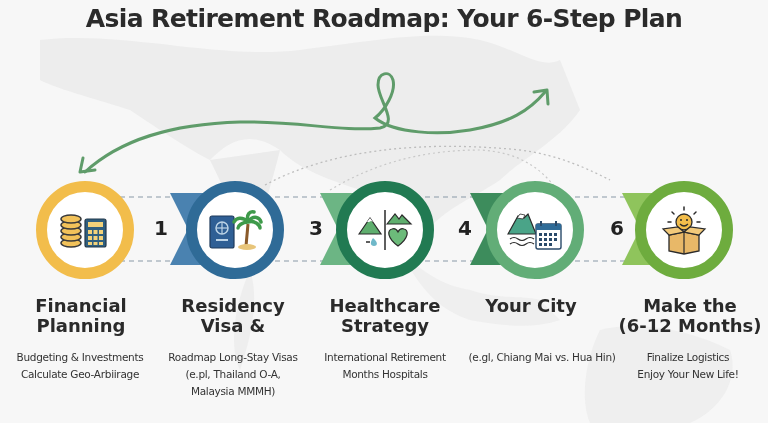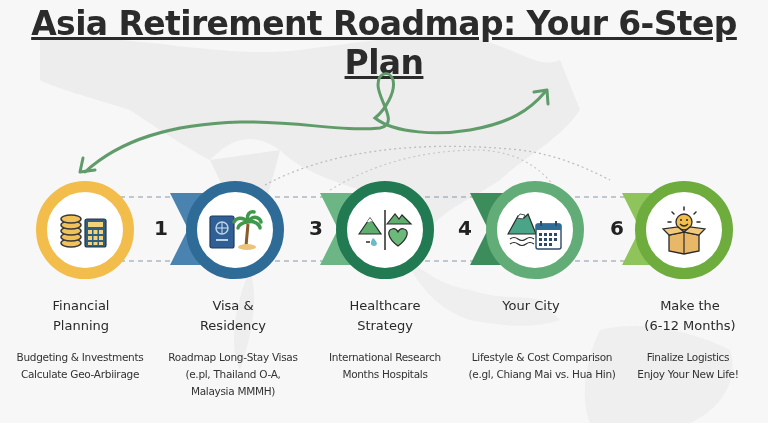--- a/index.html
+++ b/index.html
@@ -6,38 +6,38 @@
     body {
       width: 768px; height: 423px; overflow: hidden;
       background: #f6f6f6;
       font-family: "Liberation Sans", "DejaVu Sans", sans-serif;
       position: relative;
     }
     .map-bg { position: absolute; left: 0; top: 0; width: 768px; height: 423px; }
     .title {
       position: absolute; left: 0; top: 4px; width: 768px; text-align: center;
       font-family: "DejaVu Sans", sans-serif; font-weight: bold;
-      font-size: 33px; color: #2b2b2b; letter-spacing: -0.6px; text-decoration: underline;
+      font-size: 25px; color: #2b2b2b; letter-spacing: -0.6px;
     }
     .overlay { position: absolute; left: 0; top: 0; width: 768px; height: 423px; }
     .step-num {
       position: absolute; top: 216px; width: 30px; text-align: center;
       font-family: "DejaVu Sans", sans-serif; font-weight: bold;
       font-size: 20px; color: #222;
     }
     .circle {
       position: absolute; width: 98px; height: 98px; border-radius: 50%;
       box-sizing: border-box; background: #fff; border: 11px solid #ccc;
       top: 181px;
     }
     .circle svg { position: absolute; left: 50%; top: 50%; transform: translate(-50%,-50%); }
     .step-title {
       position: absolute; top: 296px; width: 150px; text-align: center;
-      font-family: "DejaVu Sans", sans-serif; font-weight: normal;
-      font-size: 13px; line-height: 20px; color: #2a2a2a;
+      font-family: "DejaVu Sans", sans-serif; font-weight: bold;
+      font-size: 18px; line-height: 20px; color: #2a2a2a;
     }
     .step-title span { display: block; }
     .step-desc {
       position: absolute; top: 349px; width: 160px; text-align: center;
       font-family: "DejaVu Sans", sans-serif; font-size: 10.5px; line-height: 17px;
       color: #333; letter-spacing: -0.3px;
     }
     .step-desc span { display: block; white-space: nowrap; }
   </style>
 </head>
@@ -178,22 +178,22 @@
     <path d="M40 30 L46 24 L31 22 L25 27 Z" fill="#f2c97a" stroke="#2a2a2a" stroke-width="1.2"></path>
     <line x1="25" y1="27" x2="25" y2="49" stroke="#2a2a2a" stroke-width="1.2"></line>
   </svg>
 </div>
 
 <div class="step-title" style="left:6px">
   <span>Financial</span>
   <span>Planning</span>
 </div>
 <div class="step-title" style="left:158px">
+  <span>Residency</span>
   <span>Visa &amp;</span>
-  <span>Residency</span>
 </div>
 <div class="step-title" style="left:310px">
   <span>Healthcare</span>
   <span>Strategy</span>
 </div>
 <div class="step-title" style="left:456px">
   <span>Your City</span>
 </div>
 <div class="step-title" style="left:615px">
   <span>Make the</span>
@@ -203,23 +203,22 @@
 <div class="step-desc" style="left:0px">
   <span>Budgeting &amp; Investments</span>
   <span>Calculate Geo-Arbiirage</span>
 </div>
 <div class="step-desc" style="left:153px">
   <span>Roadmap Long-Stay Visas</span>
   <span>(e.pl, Thailand O-A,</span>
   <span>Malaysia MMMH)</span>
 </div>
 <div class="step-desc" style="left:305px">
-  <span>International Research</span>
+  <span>International Retirement</span>
   <span>Months Hospitals</span>
 </div>
 <div class="step-desc" style="left:462px; width:160px;">
-  <span>Lifestyle &amp; Cost Comparison</span>
   <span>(e.gl, Chiang Mai vs. Hua Hin)</span>
 </div>
 <div class="step-desc" style="left:608px">
   <span>Finalize Logistics</span>
   <span>Enjoy Your New Life!</span>
 </div>
 
 </body></html>

